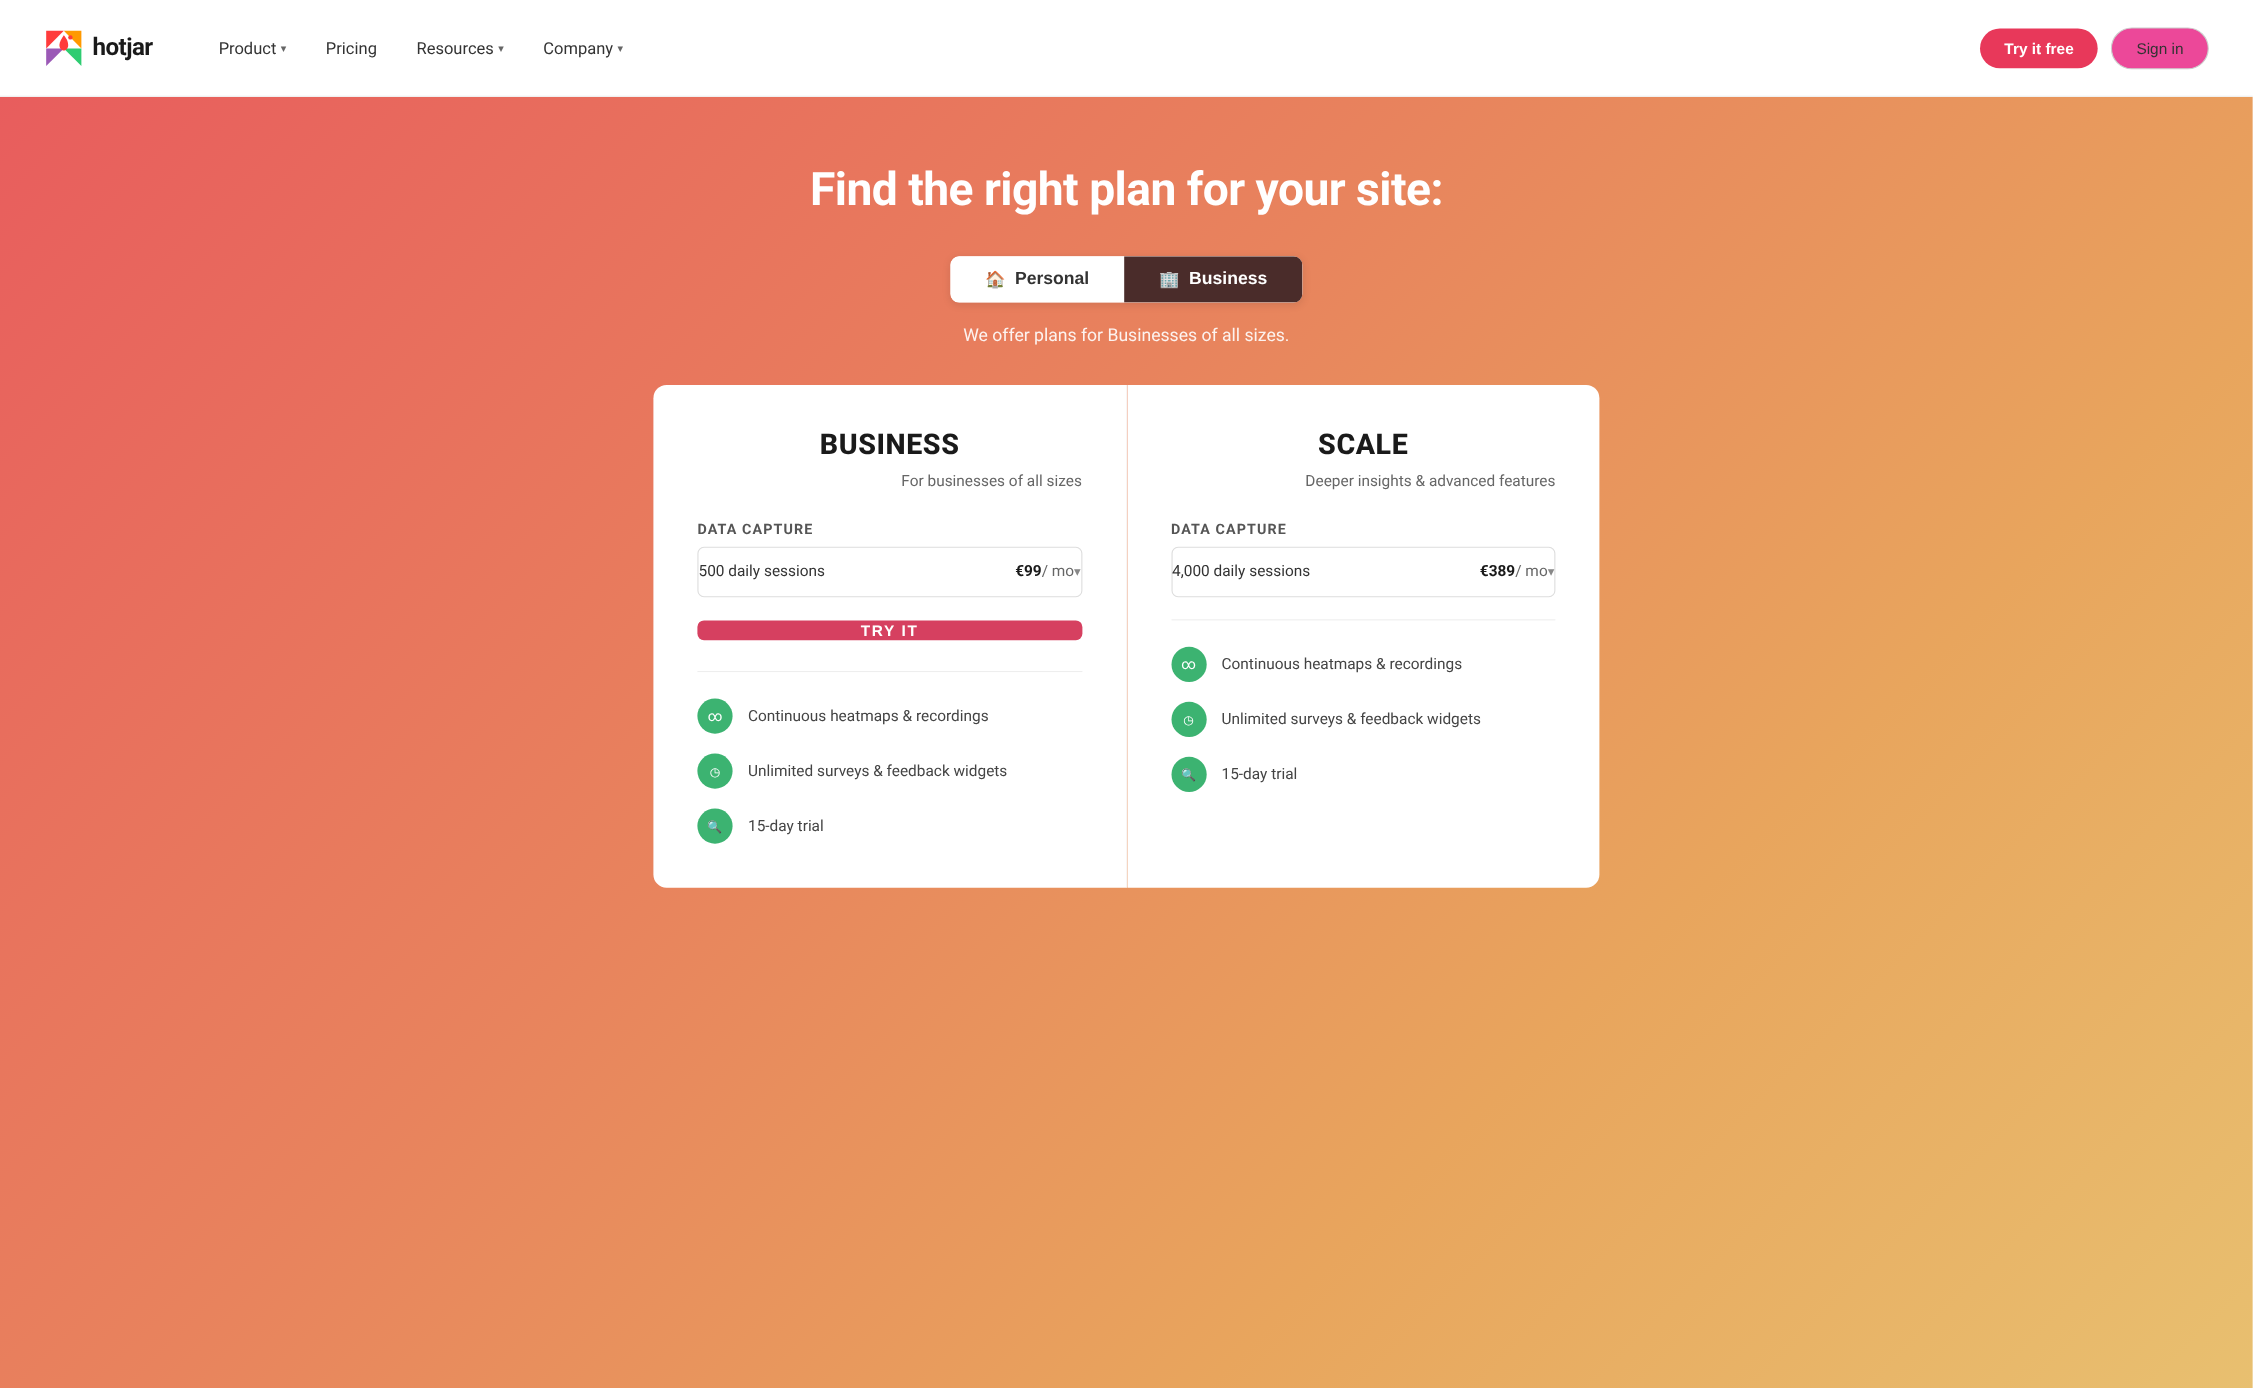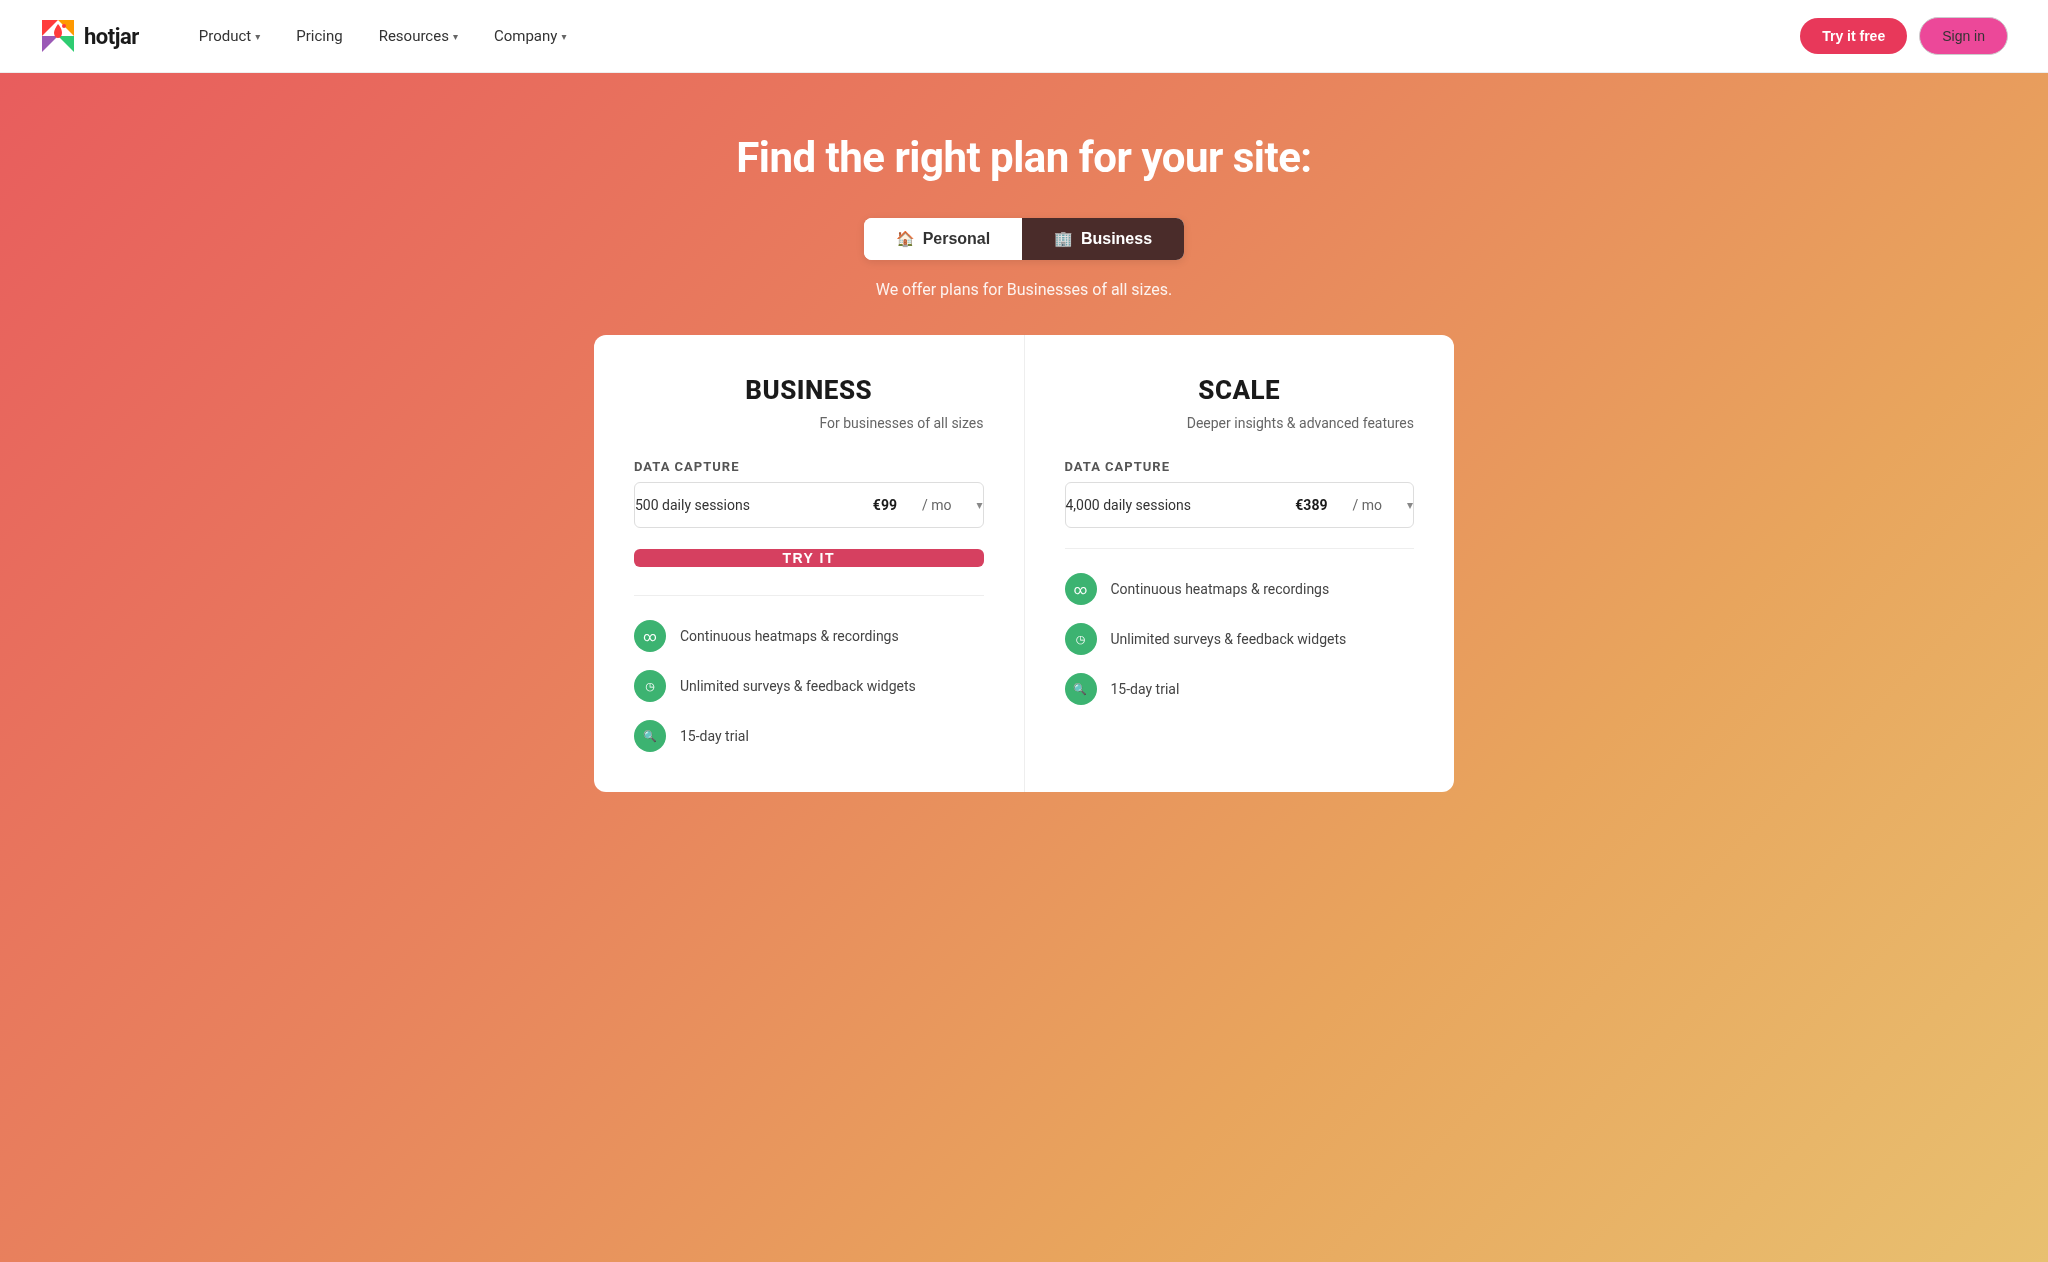--- a/index.html
+++ b/index.html
@@ -3,21 +3,21 @@
   <meta charset="utf-8">
   <style>
     * { margin: 0; padding: 0; box-sizing: border-box; }
     body { font-family: -apple-system, BlinkMacSystemFont, 'Segoe UI', Roboto, Helvetica, Arial, sans-serif; background: #fff; }
 
     
     .nav {
       display: flex;
       align-items: center;
       padding: 0 40px;
-      height: 73px;
+      height: 88px;
       background: #fff;
       border-bottom: 1px solid #eee;
       position: relative;
       z-index: 10;
     }
     .nav-logo {
       display: flex;
       align-items: center;
       gap: 8px;
       text-decoration: none;
@@ -177,21 +177,21 @@
       margin-bottom: 20px;
       cursor: pointer;
     }
     .select-sessions {
       font-size: 14px;
       color: #333;
     }
     .select-price {
       display: flex;
       align-items: center;
-      gap: 25px;
+      gap: 0;
       font-size: 14px;
       text-align: center;
     }
     .select-price strong {
       font-weight: 700;
       color: #1a1a1a;
     }
     .select-price .per { color: #666; }
     .select-chevron { color: #888; font-size: 12px; }
 

